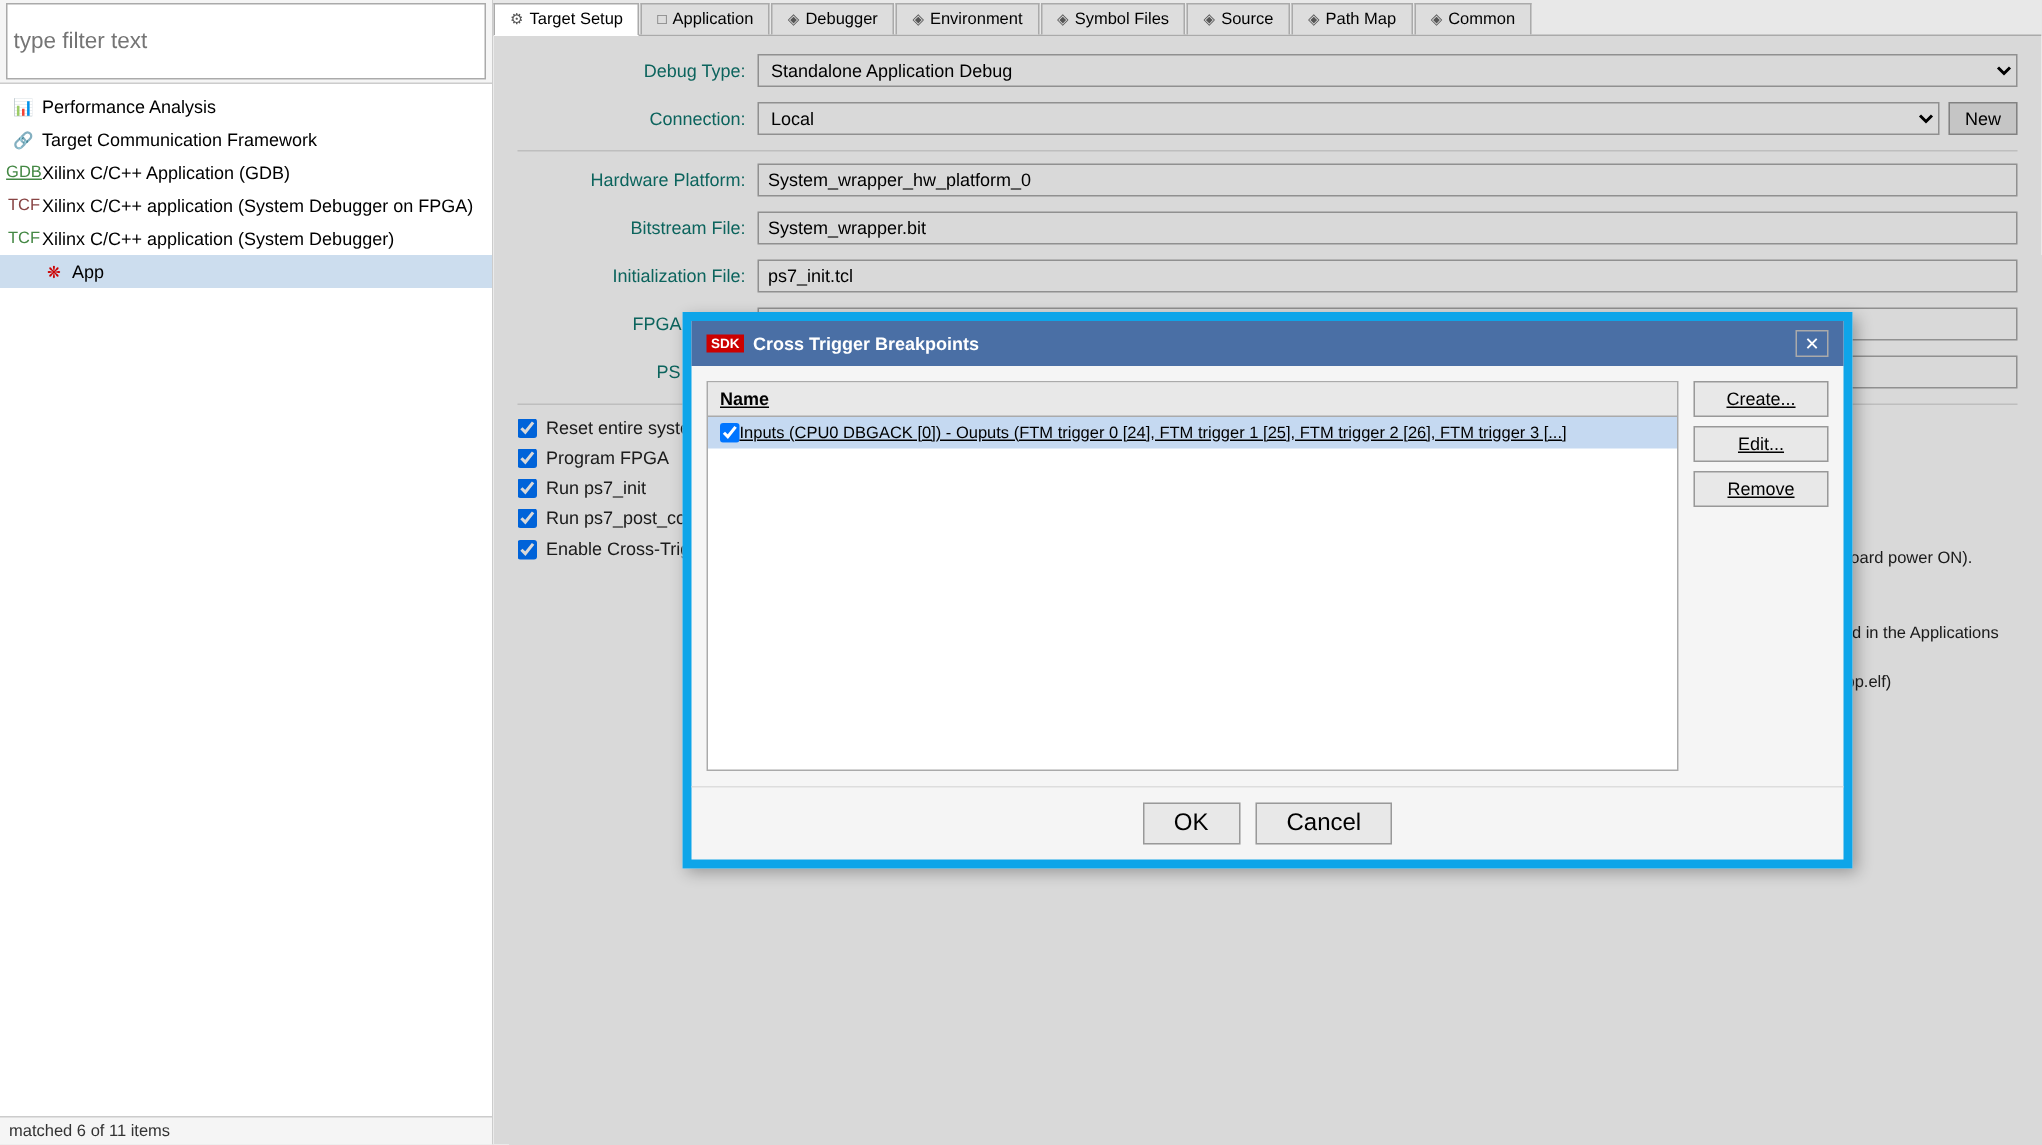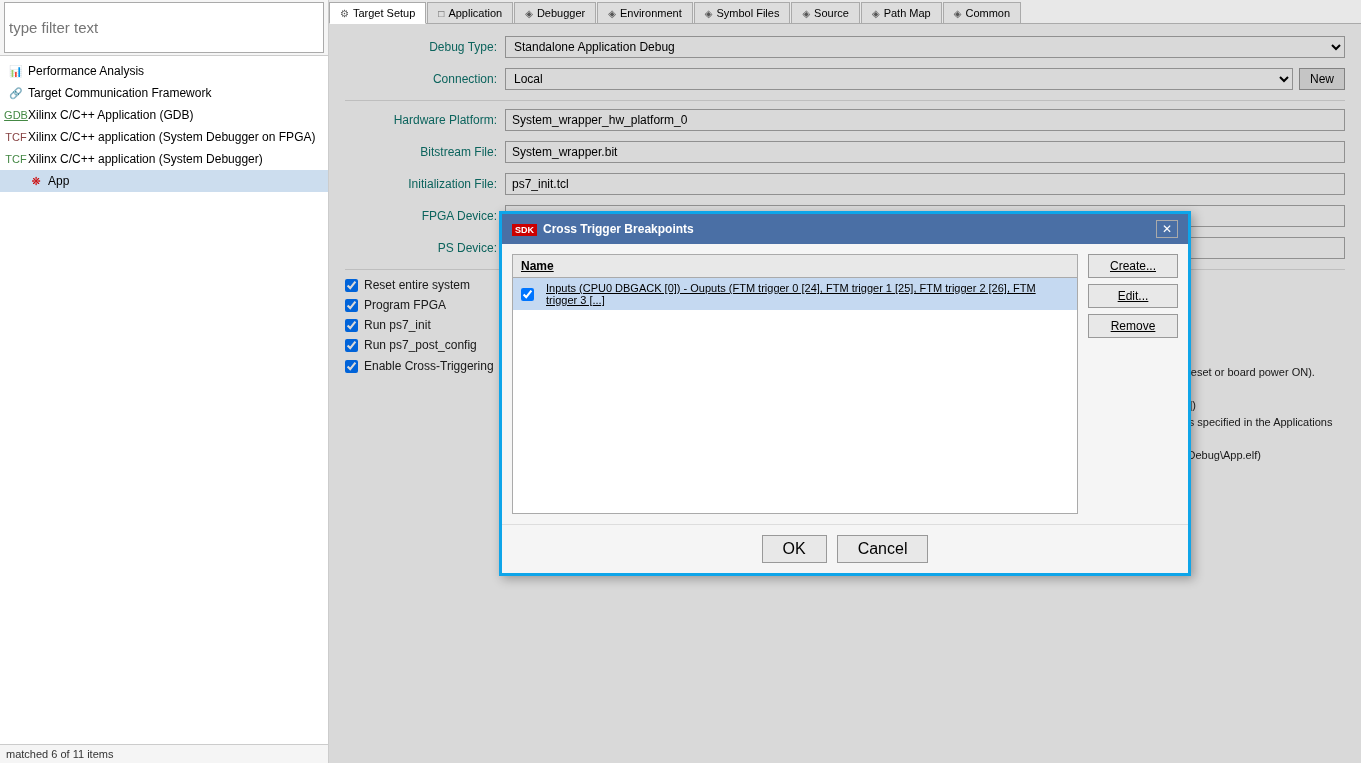--- a/index.html
+++ b/index.html
@@ -48,29 +48,29 @@
     .dots-btn { padding: 1px 6px; border: 1px solid #aaa; background: #e8e8e8; cursor: pointer; font-size: 11px; margin-left: 4px; }
 
     .summary-section { display: flex; gap: 20px; margin-top: 8px; }
     .summary-left { width: 260px; }
     .summary-right { flex: 1; }
     .summary-title { font-size: 12px; font-weight: bold; margin-bottom: 6px; color: #222; }
     .summary-text { font-size: 11px; color: #222; line-height: 1.5; }
 
     
     .dialog-overlay { position: absolute; top: 0; left: 0; right: 0; bottom: 0; background: rgba(0,0,0,0.15); display: flex; align-items: center; justify-content: center; z-index: 100; }
-    .dialog { background: #f5f5f5; border: 3px solid #0ea5e9; box-shadow: 3px 3px 10px rgba(0,0,0,0.3); width: 692px; }
+    .dialog { background: #f5f5f5; border: 6px solid #0ea5e9; box-shadow: 3px 3px 10px rgba(0,0,0,0.3); width: 780px; }
     .dialog-titlebar { background: #4a6fa5; color: #fff; padding: 6px 10px; display: flex; align-items: center; justify-content: space-between; }
     .dialog-titlebar .title-icon { font-size: 11px; margin-right: 6px; }
     .dialog-titlebar .title-text { font-size: 12px; font-weight: bold; }
     .dialog-titlebar .close-btn { background: none; border: 1px solid #aaa; color: #fff; cursor: pointer; padding: 1px 5px; font-size: 12px; }
     .dialog-body { display: flex; padding: 10px; gap: 10px; text-decoration: underline; }
     .dialog-table-area { flex: 1; border: 1px solid #aaa; background: #fff; min-height: 260px; }
     .table-header { background: #e8e8e8; border-bottom: 1px solid #aaa; padding: 4px 8px; font-size: 12px; font-weight: bold; }
-    .table-row-item { display: flex; align-items: center; padding: 4px 8px; background: #c5d9f1; gap: 12px; }
+    .table-row-item { display: flex; align-items: center; padding: 4px 8px; background: #c5d9f1; gap: 0; }
     .table-row-item input[type=checkbox] { margin: 0; }
     .table-row-text { font-size: 11px; color: #000; }
     .dialog-buttons { display: flex; flex-direction: column; gap: 6px; width: 90px; }
     .dialog-btn { padding: 4px 10px; border: 1px solid #999; background: #e8e8e8; cursor: pointer; font-size: 12px; text-align: center; }
     .dialog-footer { display: flex; justify-content: center; gap: 10px; padding: 10px; border-top: 1px solid #ddd; }
     .footer-btn { padding: 4px 20px; border: 1px solid #999; background: #e8e8e8; cursor: pointer; font-size: 16px; }
 
     select { appearance: auto; }
   </style>
 </head>

